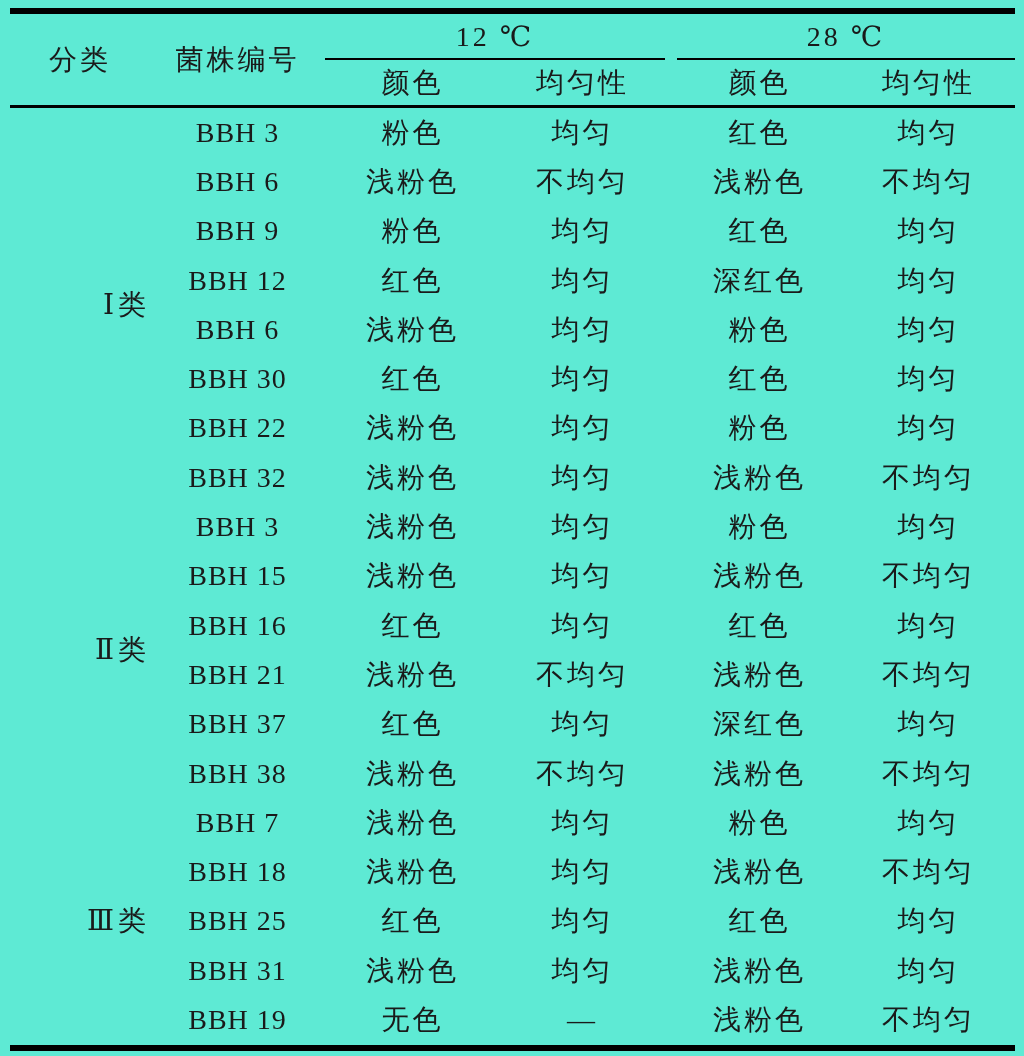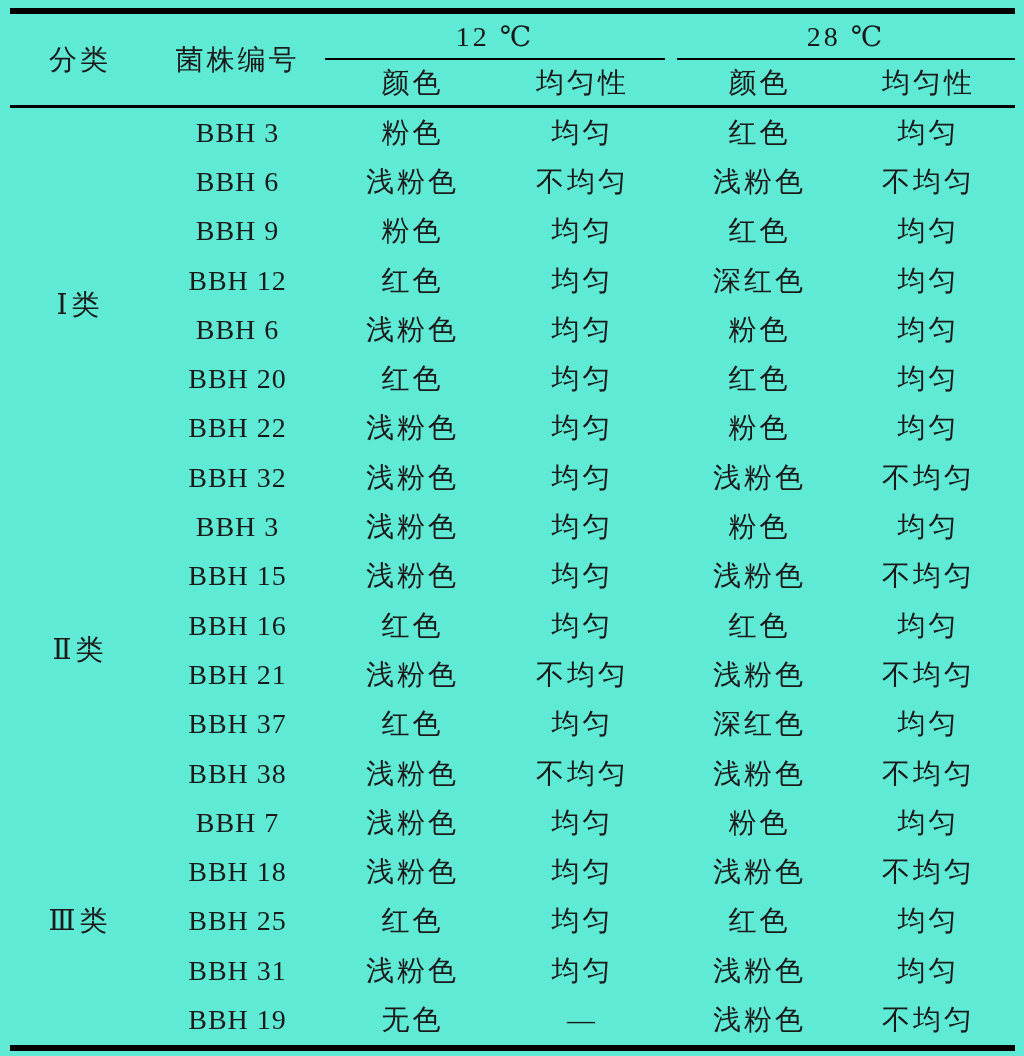--- a/index.html
+++ b/index.html
@@ -36,21 +36,21 @@
     white-space: nowrap;
     overflow: visible;
   }
   thead th.row1 { height: 44px; }
   thead th.row2 { height: 45px; }
   
   .hb { border-bottom: 3px solid #000; }
   
   .span-line { border-bottom: 2px solid #000; }
   tbody td { height: 49.3px; }
-  td.group-cell { letter-spacing: 4px; }
+  td.group-cell { letter-spacing: 4px; text-align: right; }
   td.strain-cell { letter-spacing: 1px; margin-top: 16px; }
 </style>
 </head>
 <body>
 
 <div class="page">
   <table class="strain-table">
     <colgroup>
       <col style="width:140px">
       <col style="width:175px">
@@ -111,21 +111,21 @@
         </tr>
         <tr>
           <td class="strain-cell">BBH 6</td>
           <td>浅粉色</td>
           <td>均匀</td>
           <td></td>
           <td>粉色</td>
           <td>均匀</td>
         </tr>
         <tr>
-          <td class="strain-cell">BBH 20</td>
+          <td class="strain-cell">BBH 30</td>
           <td>红色</td>
           <td>均匀</td>
           <td></td>
           <td>红色</td>
           <td>均匀</td>
         </tr>
         <tr>
           <td class="strain-cell">BBH 22</td>
           <td>浅粉色</td>
           <td>均匀</td>

